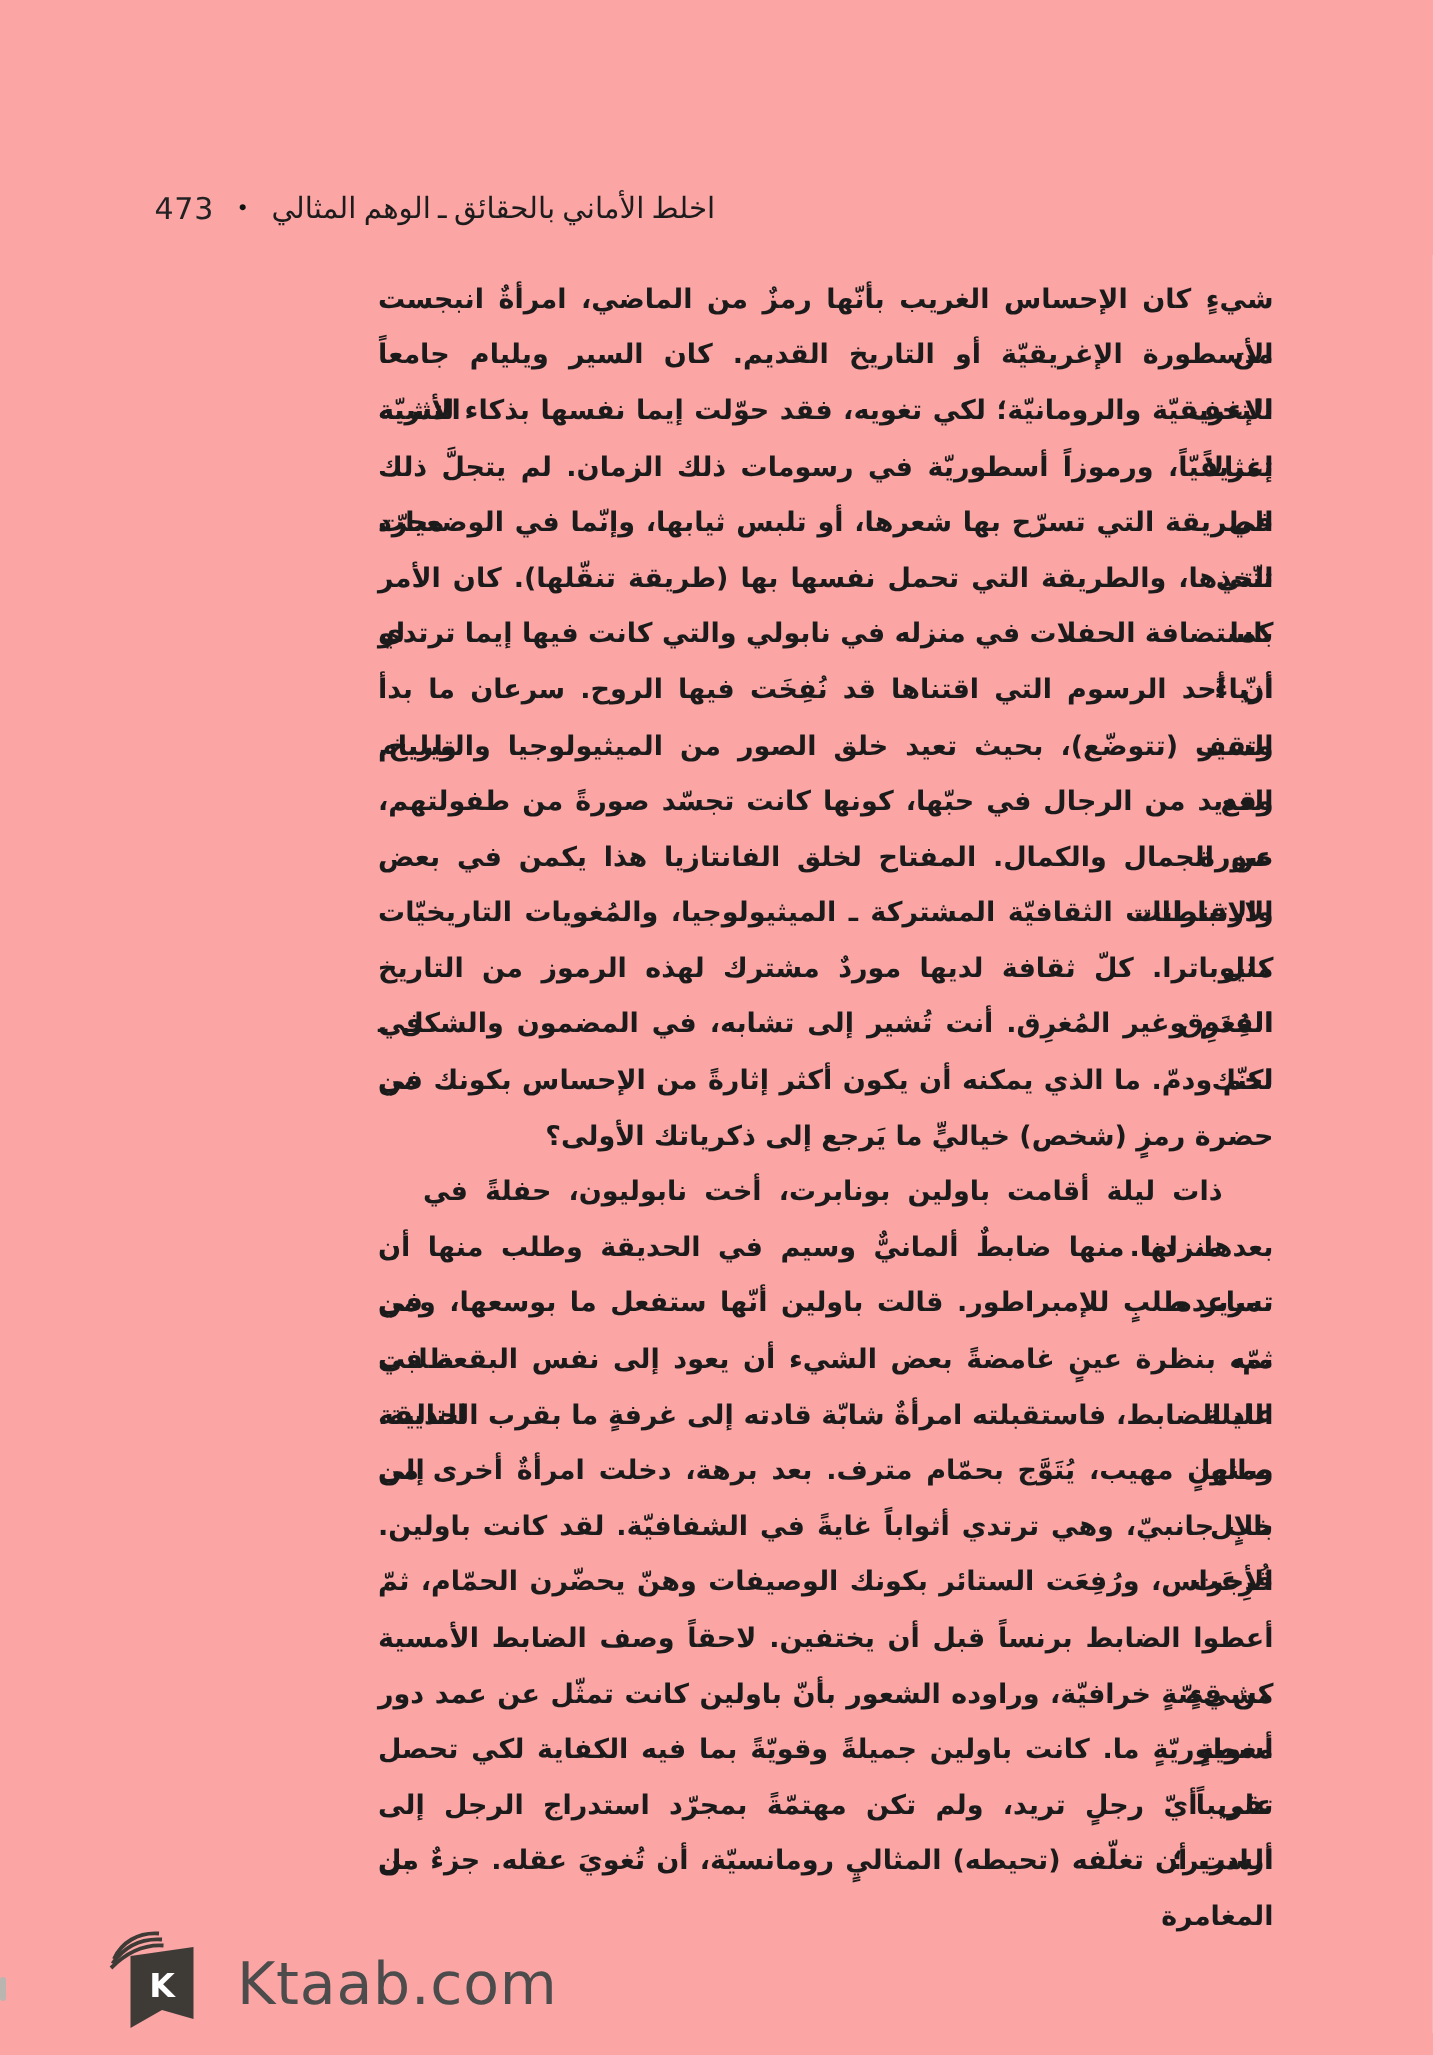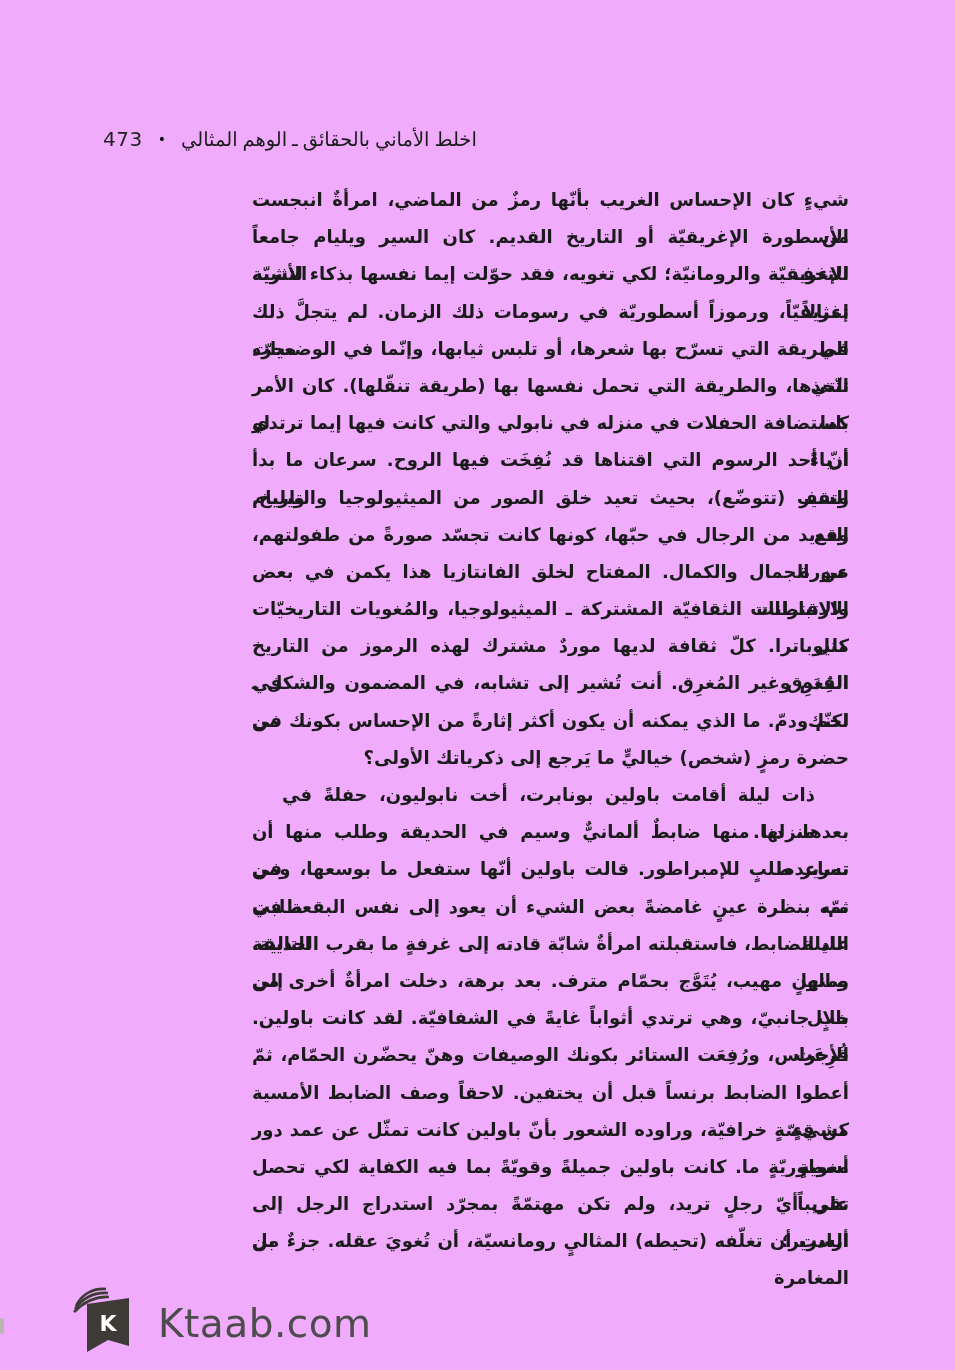--- a/index.html
+++ b/index.html
@@ -4,21 +4,21 @@
 <style>
   html,body{margin:0;padding:0;}
   body{
     width:955px;height:1370px;
     background:#e9e9e9;
     font-family:"DejaVu Sans",sans-serif;
   }
   .page{
     position:relative;
     width:955px;height:1370px;
-    background:#f0abfc;
+    background:#fca5a5;
     overflow:hidden;
     color:#1d1d1d;
   }
 
   
   .page-header{
     position:absolute;
     left:103px; top:122px;
     display:flex;
     flex-direction:row;

